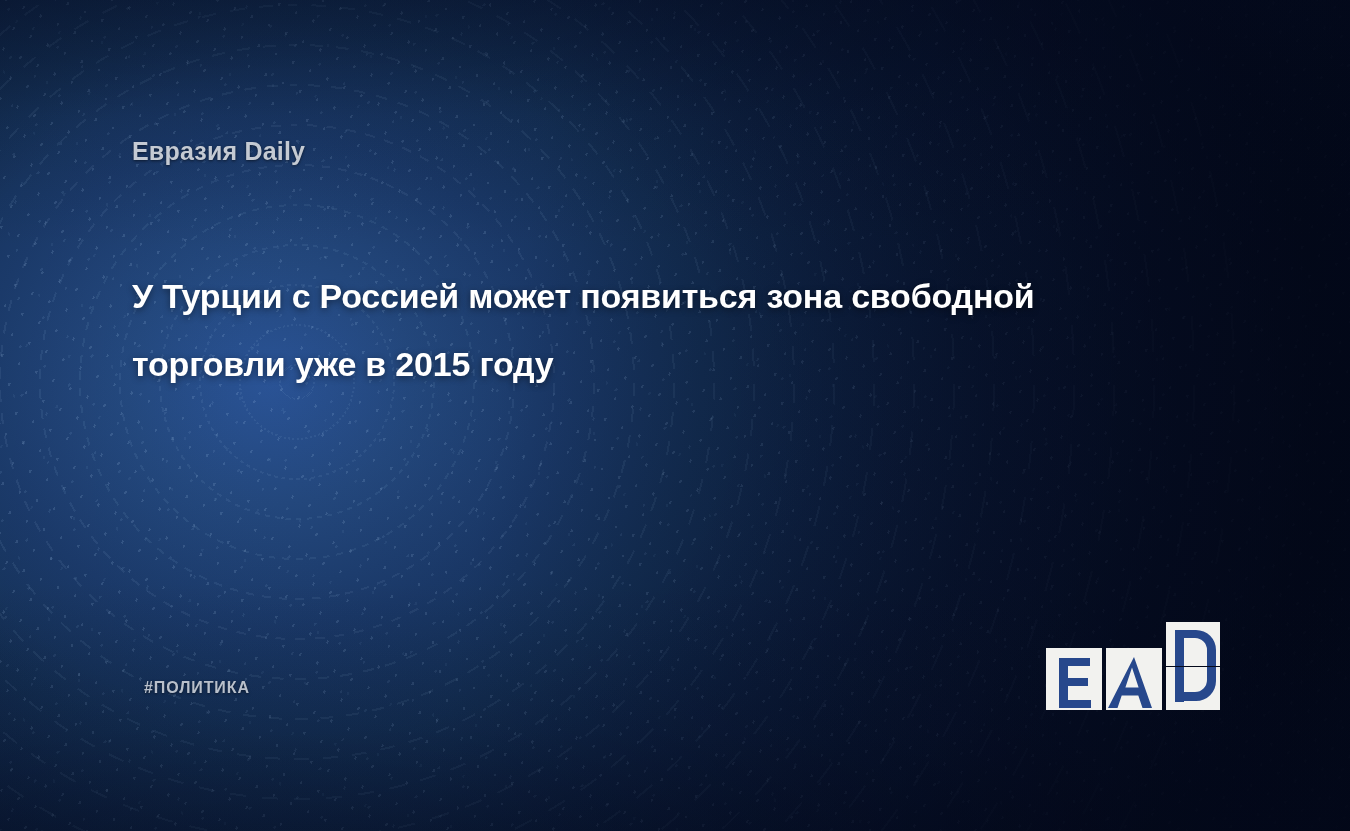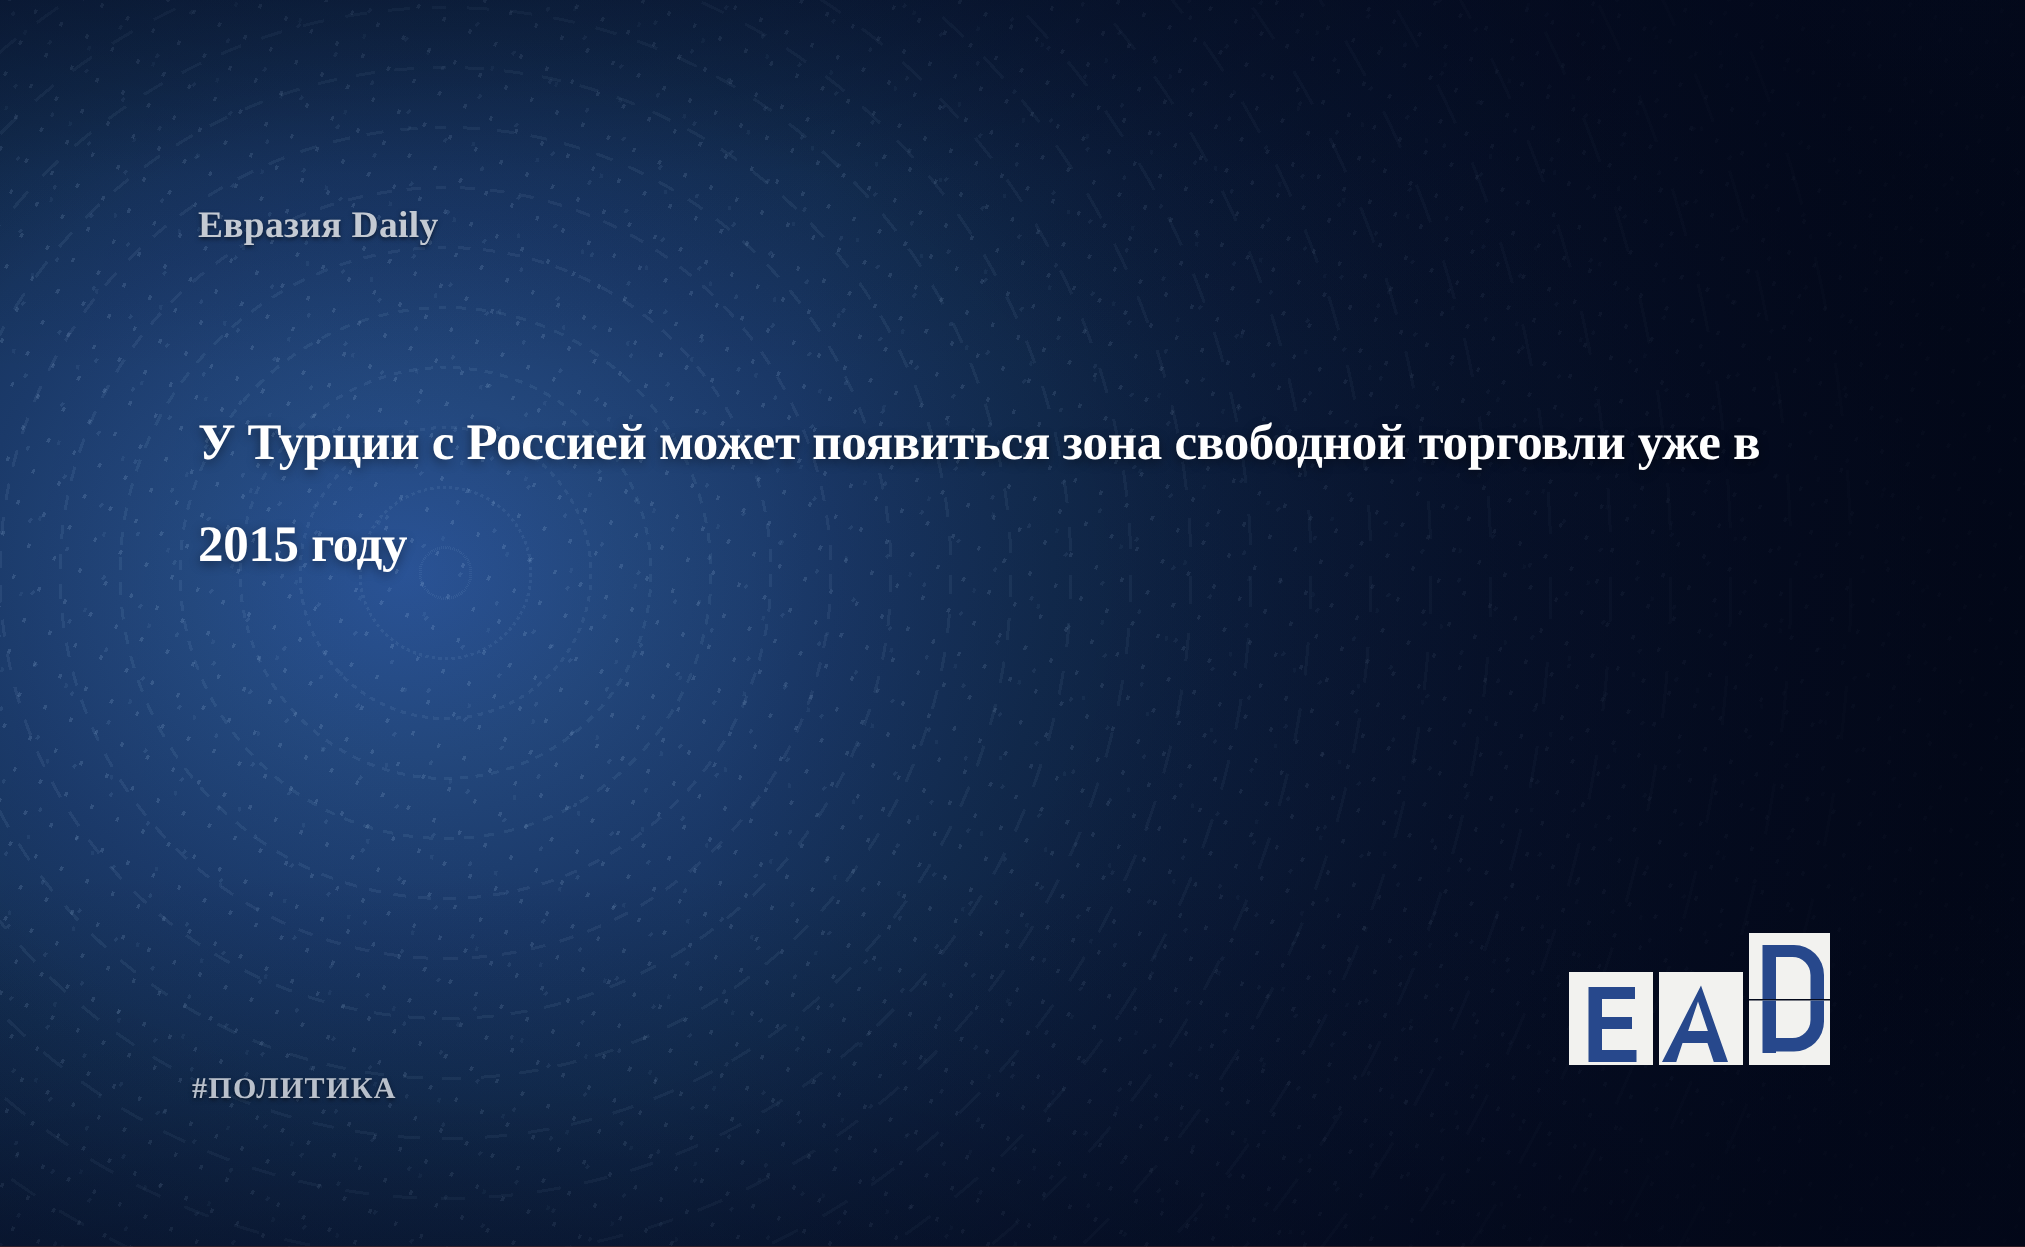--- a/index.html
+++ b/index.html
@@ -7,22 +7,22 @@
     margin: 0;
     padding: 0;
     background: #000;
   }
 
   .canvas {
     position: relative;
     width: 1350px;
     height: 831px;
     overflow: hidden;
-    background-color: #7f1d1d;
-    font-family: Liberation Serif, serif;
+    background-color: #a21caf;
+    font-family: Liberation Sans, sans-serif;
     -webkit-font-smoothing: antialiased;
   }
 
   
 
   .bg-base {
     position: absolute;
     inset: 0;
     background:
       radial-gradient(ellipse 900px 760px at 20% 46%,
@@ -192,29 +192,28 @@
     font-size: 34px;
     line-height: 68px;
     font-weight: bold;
     color: #ffffff;
     letter-spacing: -0.2px;
     text-shadow: 0 2px 7px rgba(0,0,0,0.45);
   }
 
   .rubric {
     position: absolute;
-    left: 128px;
+    left: 144px;
     top: 679px;
-    font-size: 20px;
+    font-size: 16px;
     font-weight: bold;
     letter-spacing: 0.9px;
     color: #b9c0cb;
     text-shadow: 0 1px 3px rgba(0,0,0,0.5);
     white-space: nowrap;
-    margin-top: 36px;
   }
 
   
 
   .logo {
     position: absolute;
     left: 1044px;
     top: 620px;
     width: 178px;
     height: 92px;

